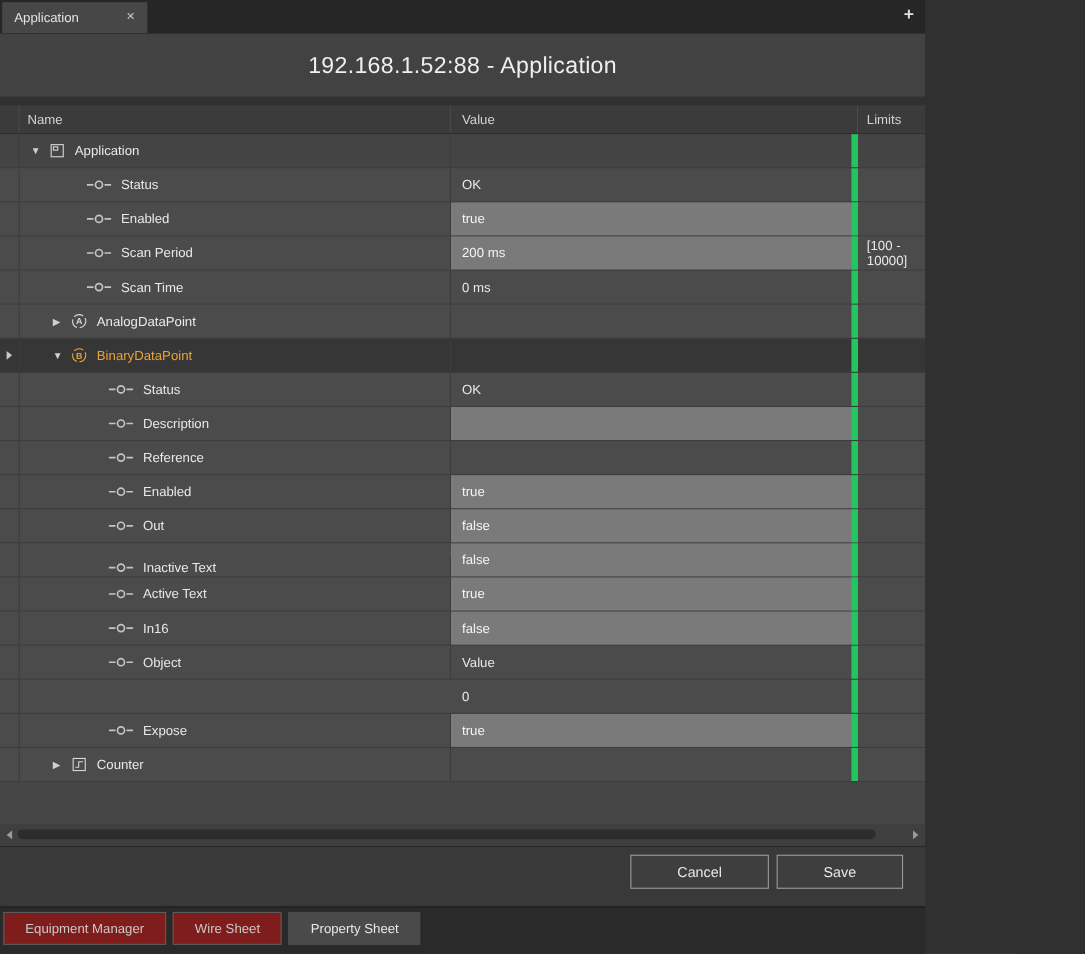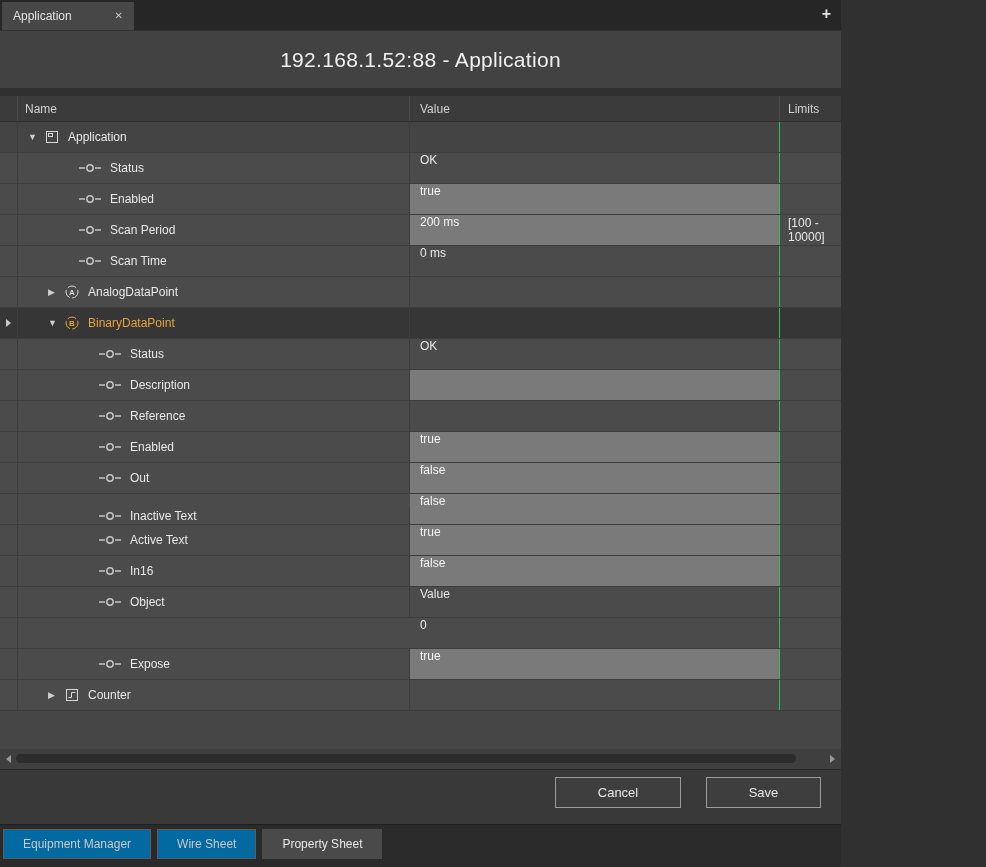--- a/index.html
+++ b/index.html
@@ -34,45 +34,45 @@
   .row.selected{background:#363636}
   .row.selected .label{color:#e8a33b}
   .gutter-cell{width:18px;border-right:1px solid #3d3d3d;display:flex;align-items:center;justify-content:center;flex:none}
   .sel-marker{width:0;height:0}
   .selected .sel-marker{border-left:5px solid #c9c9c9;border-top:4px solid transparent;border-bottom:4px solid transparent}
   .name-cell{width:392px;display:flex;align-items:center;border-right:1px solid #3d3d3d;overflow:hidden;flex:none}
   .arrow{width:16px;flex:none;font-size:9px;color:#cfcfcf;display:inline-flex;align-items:center}
   .arrow.prop-indent{width:30px}
   .icon{display:inline-flex;align-items:center;flex:none}
   .label{margin-left:8px;white-space:nowrap}
-  .value-cell{width:370px;display:flex;align-items:flex-start;padding-left:10px;border-right:1px solid #22c55e;flex:none}
+  .value-cell{width:370px;display:flex;align-items:center;padding-left:10px;border-right:6px solid #22c55e;flex:none}
   .value-cell.editable{background:#7a7a7a;color:#f4f4f4}
   .limits-cell{flex:1;display:flex;align-items:center;padding-left:8px}
   .filler{flex:1;background:#464646}
 
   
   .hscroll{height:20px;background:#3f3f3f;position:relative;flex:none}
   .hs-left,.hs-right{position:absolute;top:6px;width:0;height:0}
   .hs-left{left:6px;border-right:5px solid #9a9a9a;border-top:4px solid transparent;border-bottom:4px solid transparent}
   .hs-right{right:6px;border-left:5px solid #9a9a9a;border-top:4px solid transparent;border-bottom:4px solid transparent}
   .hs-thumb{position:absolute;left:16px;right:45px;top:5px;height:9px;border-radius:5px;background:#2c2c2c}
 
   
   .actions{height:55px;background:#393939;border-top:1px solid #272727;display:flex;justify-content:flex-end;
-           align-items:flex-start;gap:25px;padding:7px 20px 0 0;flex:none}
+           align-items:flex-start;gap:7px;padding:7px 20px 0 0;flex:none}
   .btn{height:31px;background:#3e3e3e;border:1px solid #9b9b9b;color:#e8e8e8;font-size:13px;
        display:flex;align-items:center;justify-content:center;cursor:default}
   .btn.cancel{width:126px}
   .btn.save{width:115px}
 
   
   .bottomtabs{height:43px;background:#2a2a2a;border-top:1px solid #1f1f1f;display:flex;align-items:flex-start;
               padding:4px 0 0 3px;gap:6px;flex:none}
   .btab{height:30px;display:flex;align-items:center;justify-content:center;font-size:12px;padding:0 19px;
-        background:#0369a1;border:1px solid #5c5c5c;color:#c9c9c9;cursor:default;white-space:nowrap}
+        background:#7f1d1d;border:1px solid #5c5c5c;color:#c9c9c9;cursor:default;white-space:nowrap}
   .btab.active{background:#4a4a4a;border-color:#4a4a4a;color:#e8e8e8}
 </style>
 </head>
 <body>
 
 <div class="app">
 
   <div class="tabbar">
     <div class="top-tab">
       <span>Application</span>

